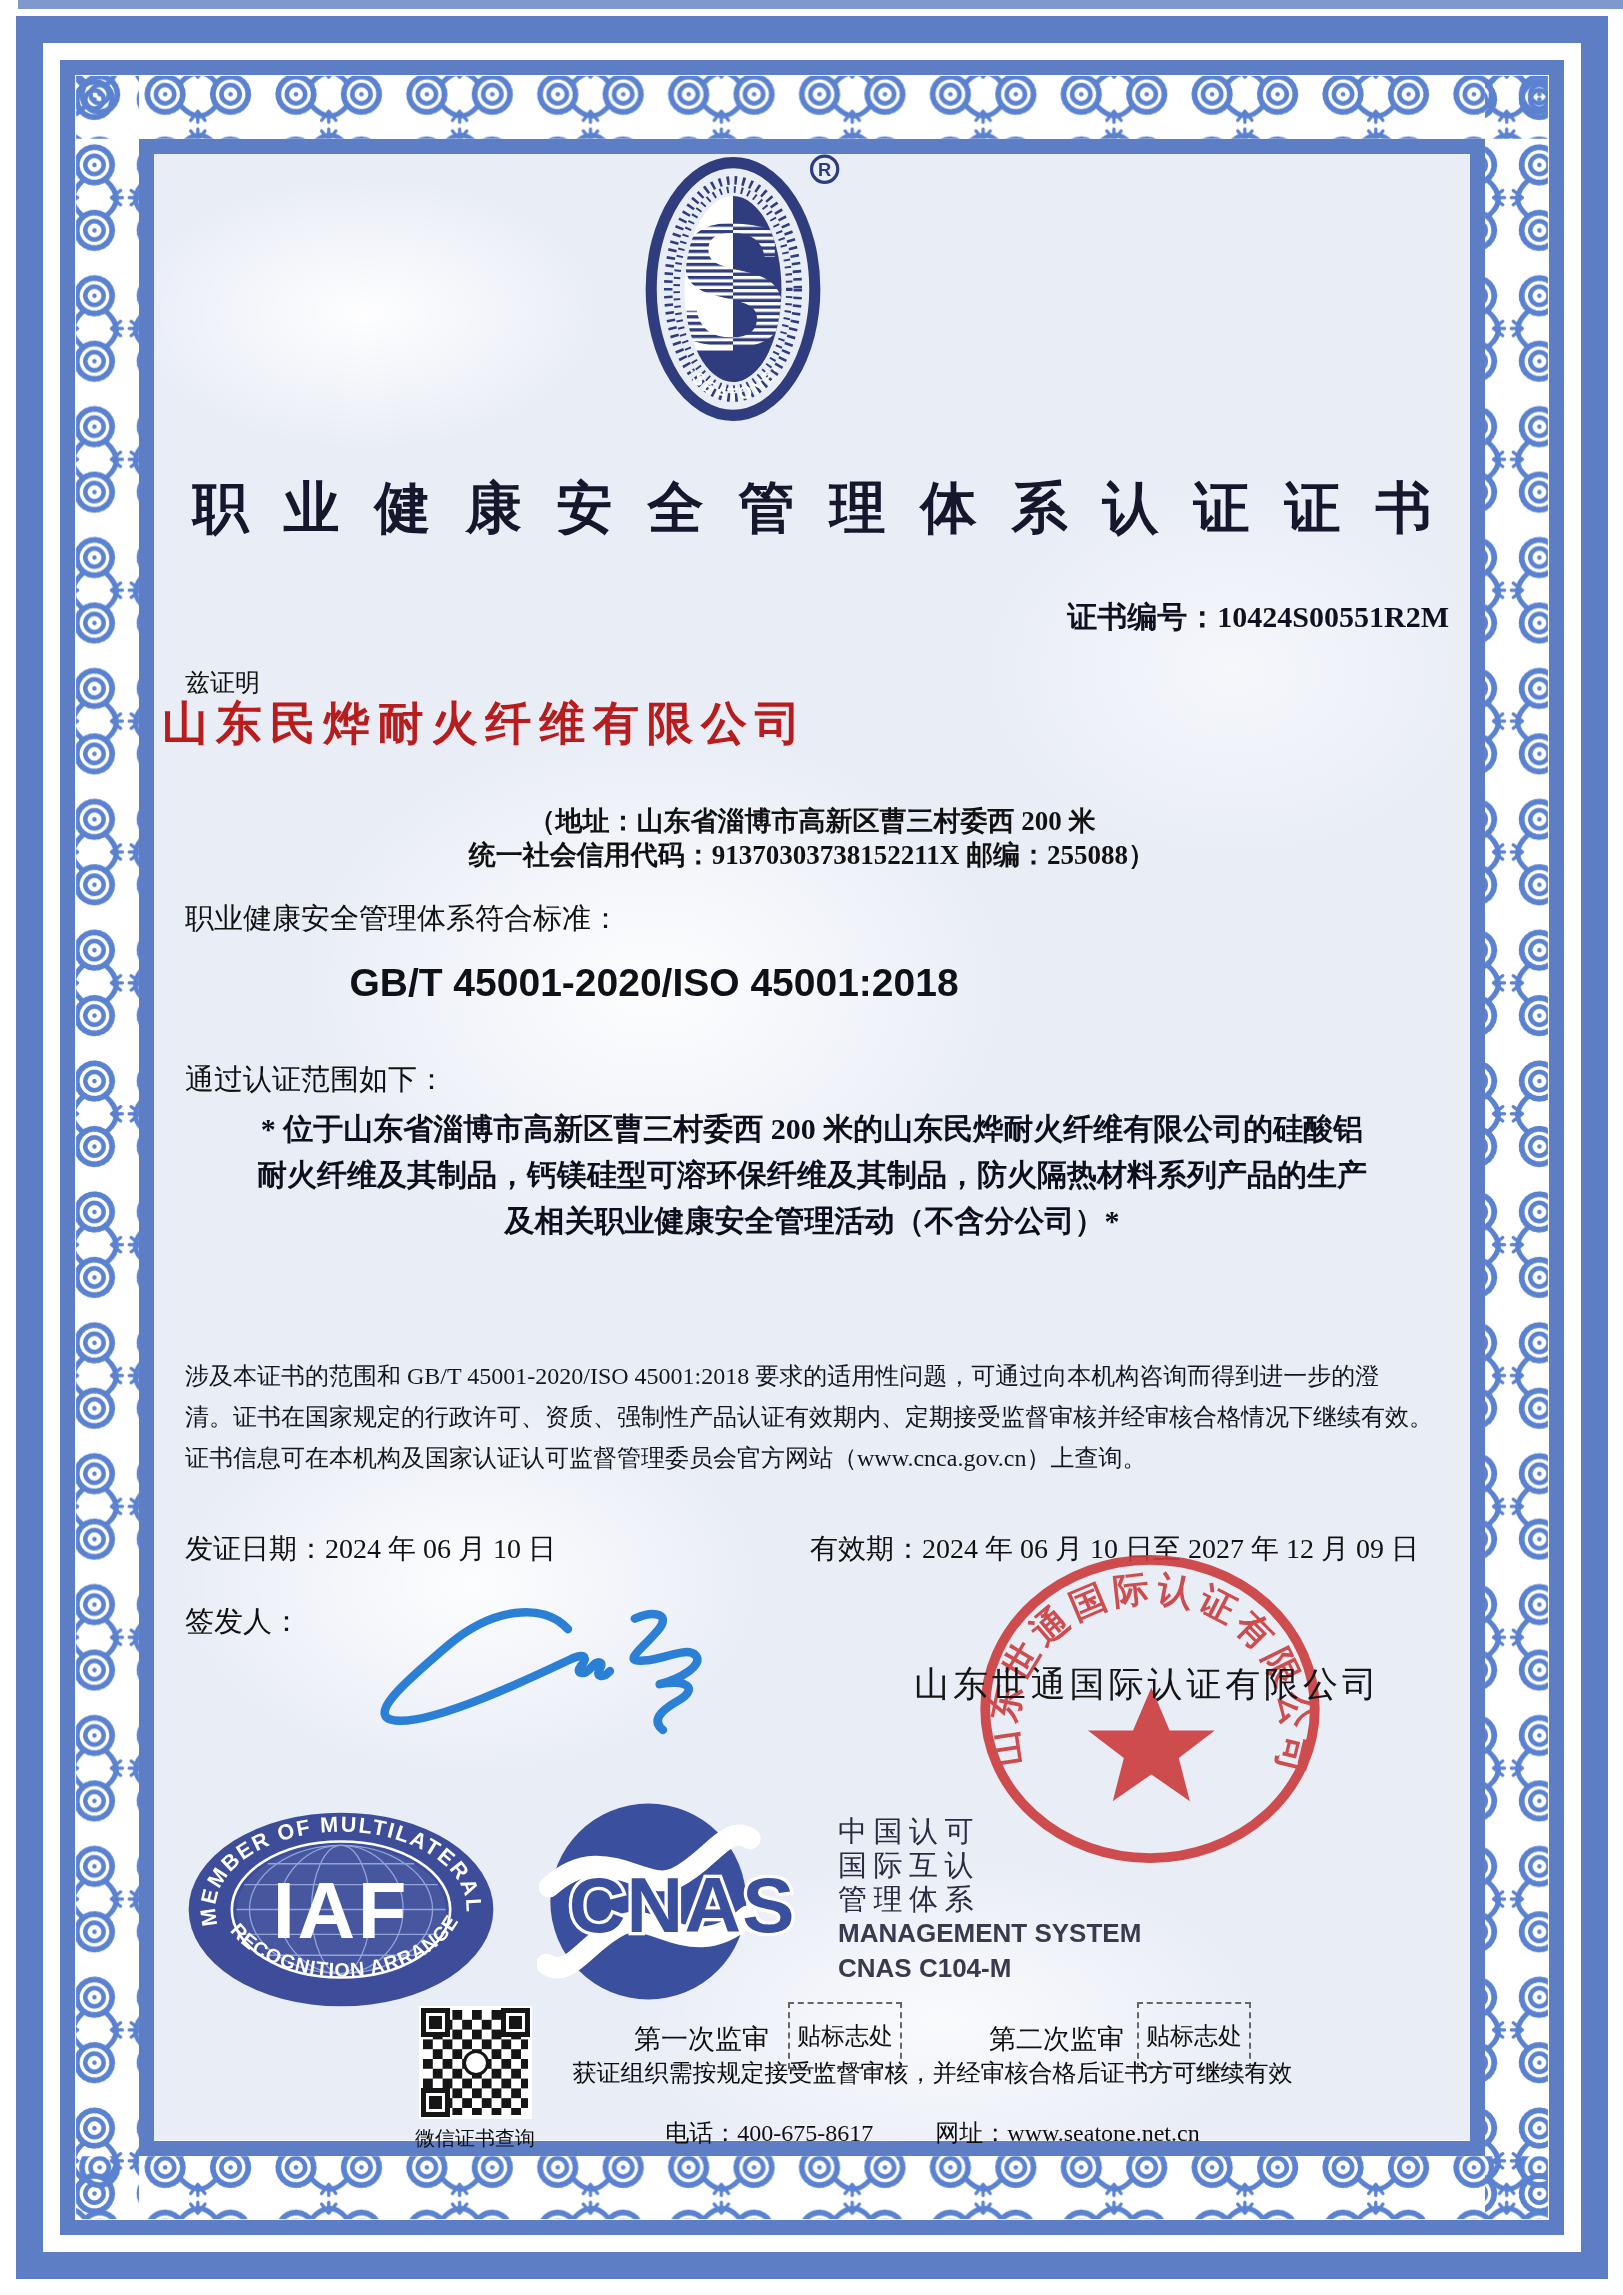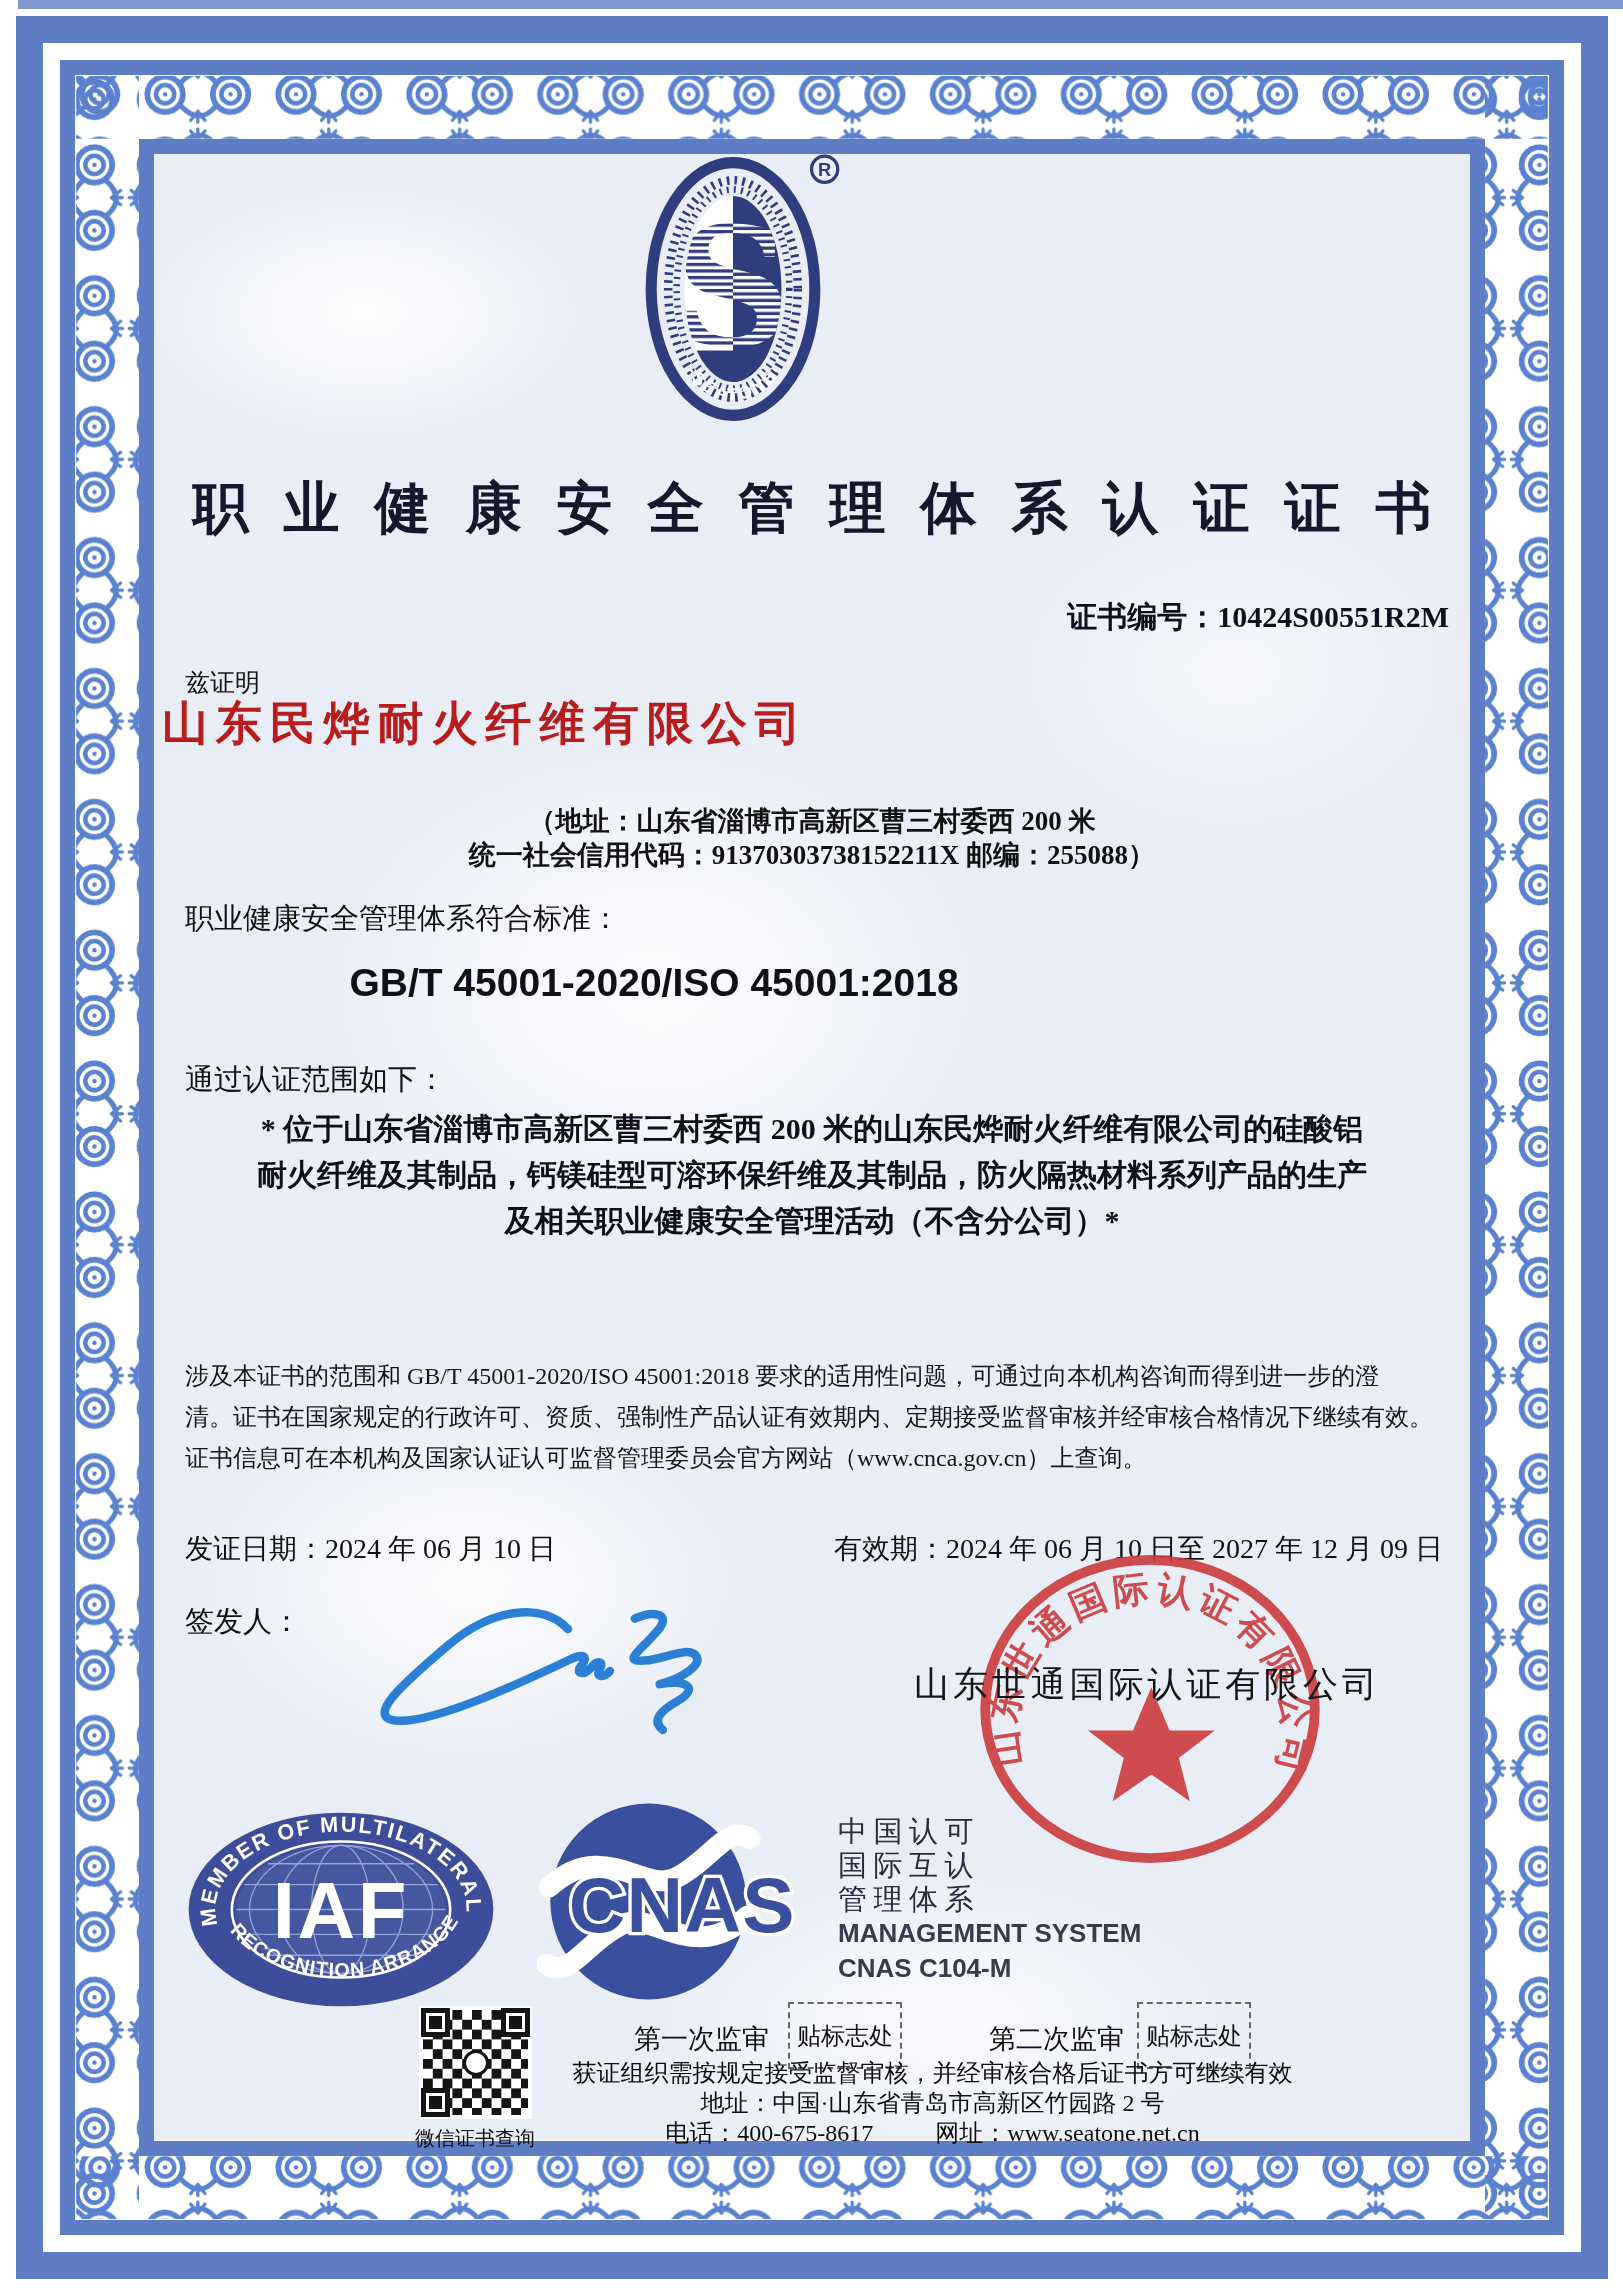--- a/index.html
+++ b/index.html
@@ -34,21 +34,21 @@
   .std-label{position:absolute;left:185px;top:899px;font-size:29px;}
   .standard{position:absolute;left:196px;width:916px;top:961px;text-align:center;
             font-family:"Liberation Sans","DejaVu Sans",sans-serif;
             font-size:39px;font-weight:bold;color:#101018;}
   .scope-label{position:absolute;left:185px;top:1036px;font-size:29px;margin-top:24px;}
   .scope{position:absolute;left:190px;right:190px;top:1106px;text-align:center;
          font-size:30px;font-weight:bold;line-height:46px;color:#0e0e1c;}
   .disclaimer{position:absolute;left:185px;right:164px;top:1356px;
               font-size:24px;line-height:41px;color:#15151f;}
   .issue-date{position:absolute;left:185px;top:1530px;font-size:28px;}
-  .validity{position:absolute;left:810px;top:1530px;font-size:28px;margin-left:24px;}
+  .validity{position:absolute;left:810px;top:1530px;font-size:28px;}
   .signer{position:absolute;left:185px;top:1602px;font-size:29px;}
   .signature-svg{position:absolute;left:327px;top:1591px;}
   
   .stamp-svg{position:absolute;left:960px;top:1539px;opacity:.9;}
   .stamp-company{position:absolute;left:914px;top:1661px;font-size:35px;letter-spacing:3.9px;
                  color:#151515;white-space:nowrap;}
   
   .iaf-svg{position:absolute;left:188px;top:1812px;}
   .cnas-svg{position:absolute;left:537px;top:1797px;}
   .cnas-block{position:absolute;left:838px;top:1814px;}
@@ -253,20 +253,19 @@
     </div>
   </div>
   <div class="qr-caption">微信证书查询</div>
 
   <div class="audit-label" style="left:634px;">第一次监审</div>
   <div class="audit-box" style="left:788px;">贴标志处</div>
   <div class="audit-label" style="left:989px;">第二次监审</div>
   <div class="audit-box" style="left:1137px;">贴标志处</div>
 
   <div class="foot-line" style="top:2057px;">获证组织需按规定接受监督审核，并经审核合格后证书方可继续有效</div>
-  <div class="foot-line" style="top:2087px;">地址：中国·山东省青岛市高新区竹园路 2 号</div>
   <div class="foot-line phone-row" style="top:2117px;">
     <span>电话：400-675-8617</span>
     <span>网址：www.seatone.net.cn</span>
   </div>
 
 </div>
 
 
 </body></html>

